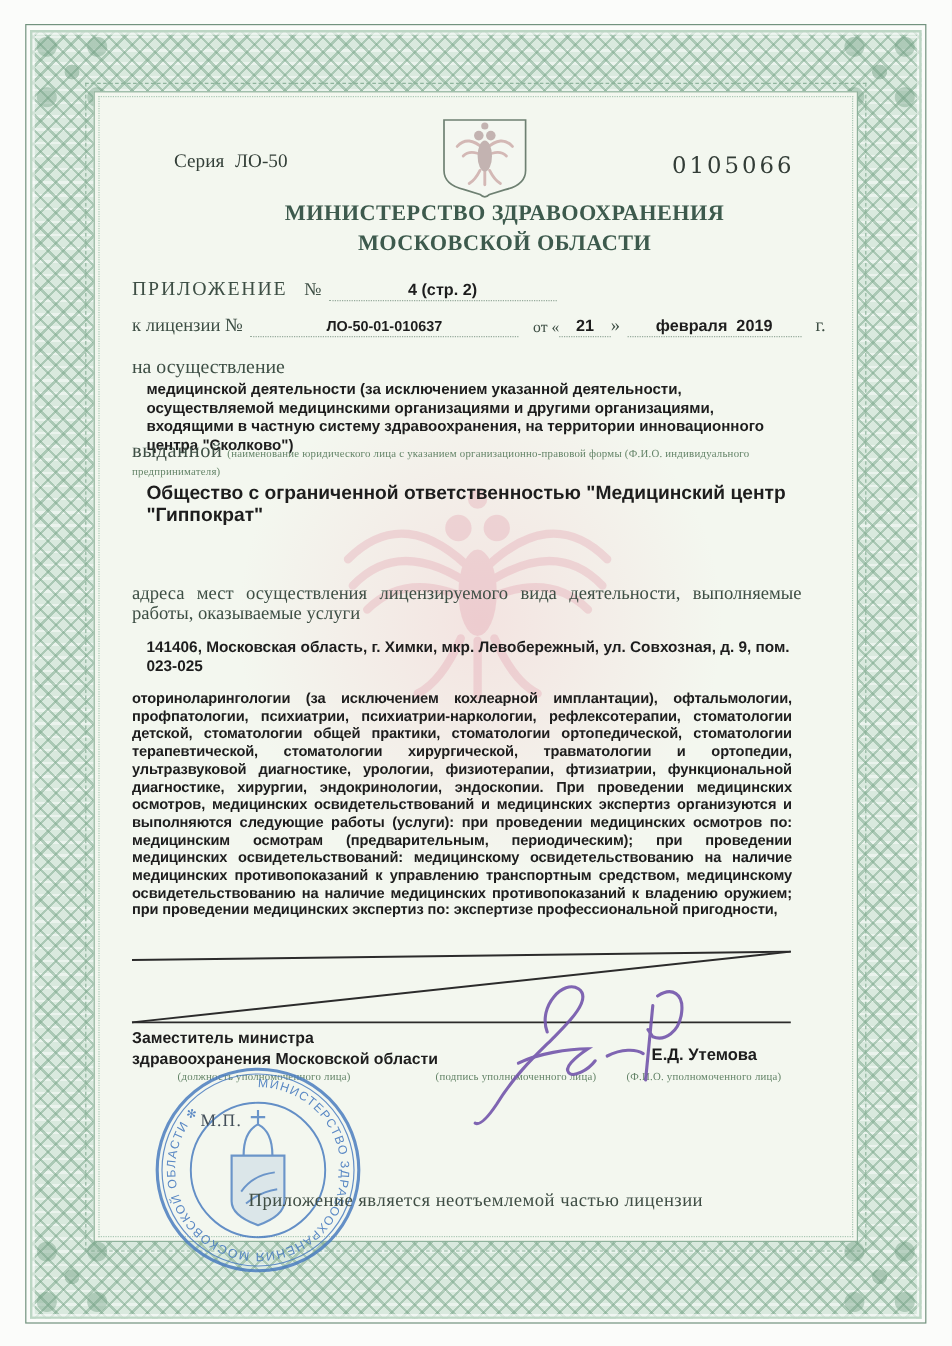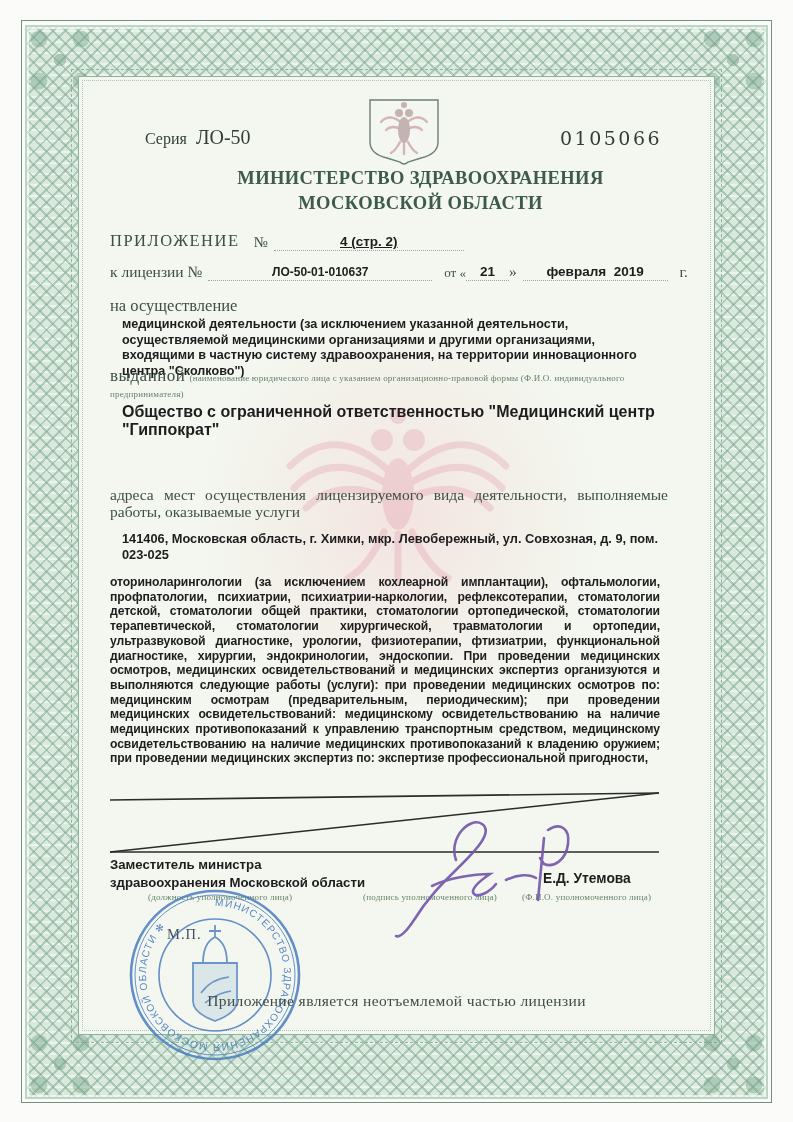--- a/index.html
+++ b/index.html
@@ -37,33 +37,33 @@
     pointer-events:none;}
 
   
   .abs{position:absolute;}
   .serif-label{font-family:"Liberation Serif", serif;color:#3e4f45;}
   .filled{font-family:"Liberation Sans", sans-serif;font-weight:bold;color:#1d1d1d;}
   .tiny-caption{font-family:"Liberation Serif", serif;font-size:9px;color:#648468;letter-spacing:.2px;}
 
   .series-row{left:145px;top:126px;display:flex;align-items:baseline;gap:9px;color:#333f38;}
   .series-label{font-size:16px;}
-  .series-value{font-size:20px;}
+  .series-value{font-size:16px;}
   .form-number{left:560px;top:127px;font-family:"DejaVu Serif", serif;font-size:19px;
     letter-spacing:2.5px;color:#333d37;}
 
   .ministry{left:78px;top:166px;width:637px;text-align:center;
     font-weight:bold;font-size:18.5px;line-height:25px;color:#3d5a4d;letter-spacing:.4px;margin-left:24px;}
 
   .row{display:flex;align-items:flex-end;}
   .appendix-row{left:110px;top:231px;width:420px;}
   .appendix-label{font-size:16.5px;letter-spacing:1.5px;}
   .no-sign{font-size:15px;margin-left:14px;}
   .dash-line{border-bottom:1px dotted rgba(90,120,100,.6);}
-  .appendix-value{width:190px;text-align:center;font-size:13.5px;padding-bottom:1px;margin-left:6px;text-decoration:underline;}
+  .appendix-value{width:190px;text-align:center;font-size:13.5px;padding-bottom:1px;margin-left:6px;}
 
   .license-row{left:110px;top:263px;width:578px;}
   .license-label{font-size:15.5px;white-space:nowrap;}
   .license-number{width:235px;text-align:center;font-size:12px;padding-bottom:1px;margin-left:6px;}
   .date-open{font-size:13px;margin-left:12px;white-space:nowrap;}
   .date-day{width:45px;text-align:center;font-size:13.5px;padding-bottom:1px;}
   .date-close{font-size:15.5px;}
   .date-monthyear{width:152px;text-align:center;font-size:13.5px;padding-bottom:1px;margin-left:6px;}
   .date-fill{flex:1;margin:0 6px;}
   .year-suffix{font-size:15.5px;}

